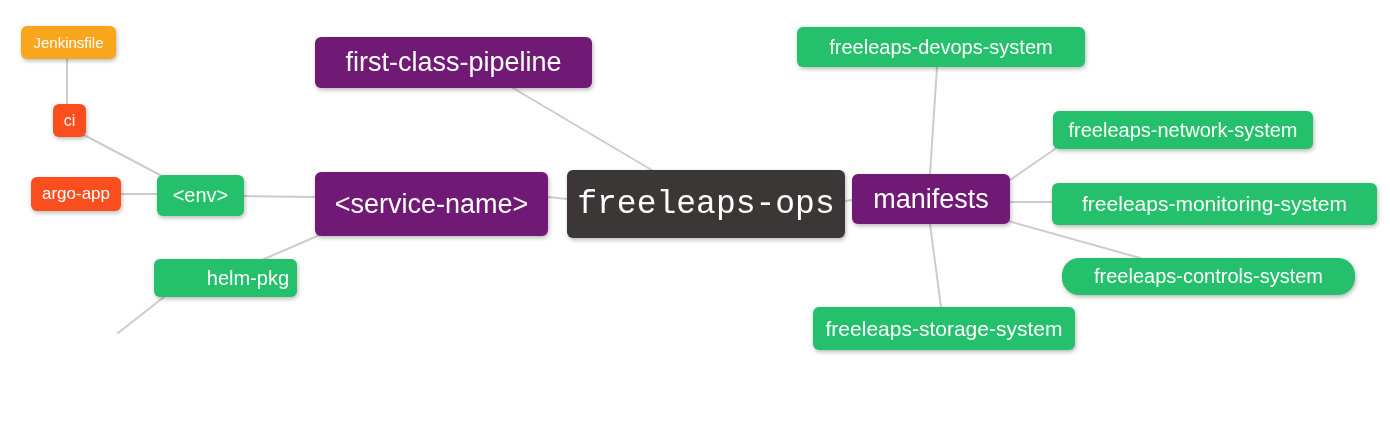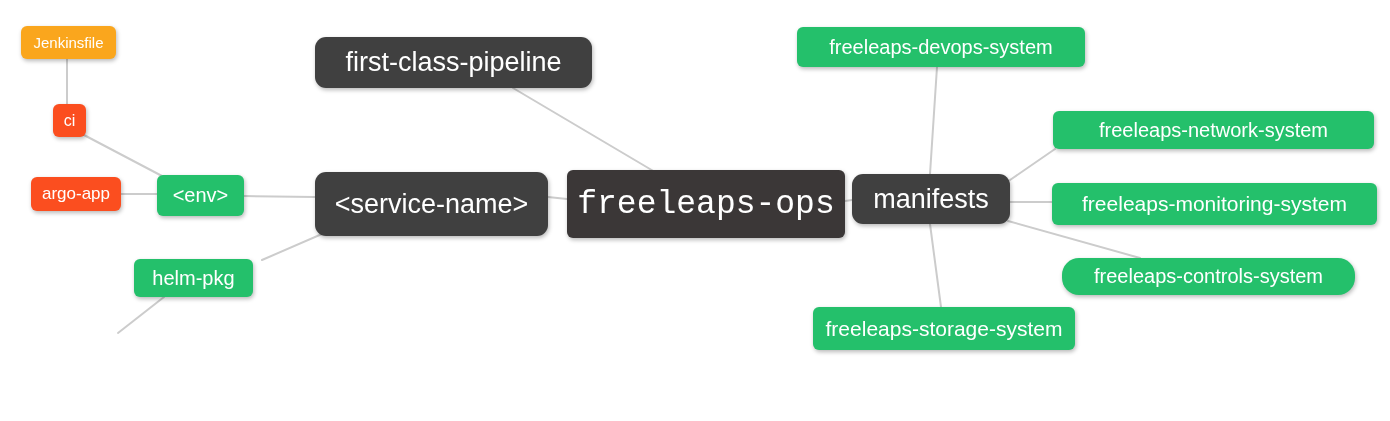--- a/index.html
+++ b/index.html
@@ -27,21 +27,21 @@
     align-items: center;
     justify-content: center;
     color: #ffffff;
     border-radius: 6px;
     white-space: nowrap;
     box-shadow: 1px 2px 4px rgba(0,0,0,0.28);
     cursor: default;
     user-select: none;
   }
   .lv-root   { background: #3b3737; font-size: 33px; font-family: Liberation Mono, monospace; }
-  .lv-1      { background: #404040; font-size: 27px; border-radius: 11px; }
+  .lv-1      { background: #701a75; font-size: 27px; }
   .lv-2      { background: #24c06b; font-size: 20px; text-align: right; }
   .lv-2-lg   { background: #24c06b; font-size: 21px; text-align: right; }
   .lv-3      { background: #fb4e1f; font-size: 17px; }
   .lv-3-sm   { background: #fb4e1f; font-size: 16px; }
   .lv-4      { background: #faa61d; font-size: 15px; }
 </style>
 </head>
 <body>
 
 <div class="canvas">
@@ -64,34 +64,34 @@
   </svg>
 
   <div class="node lv-4" style="left:21px;   top:26px;  width:95px;  height:33px;">Jenkinsfile</div>
 
   <div class="node lv-3-sm" style="left:53px;   top:104px; width:33px;  height:33px;">ci</div>
 
   <div class="node lv-3" style="left:31px;   top:177px; width:90px;  height:34px;">argo-app</div>
 
   <div class="node lv-2" style="left:157px;  top:175px; width:87px;  height:41px;">&lt;env&gt;</div>
 
-  <div class="node lv-2" style="left:134px;  top:259px; width:119px; height:38px;">helm-pkg</div>
+  <div class="node lv-2" style="left:154px;  top:259px; width:98px; height:38px;padding-left:45px;">helm-pkg</div>
 
 
   <div class="node lv-1" style="left:315px;  top:37px;  width:277px; height:51px;">first-class-pipeline</div>
 
   <div class="node lv-1" style="left:315px;  top:172px; width:233px; height:64px;">&lt;service-name&gt;</div>
 
   <div class="node lv-root" style="left:567px;  top:170px; width:278px; height:68px;">freeleaps-ops</div>
 
   <div class="node lv-1" style="left:852px;  top:174px; width:158px; height:50px;">manifests</div>
 
   <div class="node lv-2" style="left:797px;  top:27px;  width:288px; height:40px;">freeleaps-devops-system</div>
 
-  <div class="node lv-2" style="left:1053px; top:111px; width:321px; height:38px;">freeleaps-network-system</div>
+  <div class="node lv-2" style="left:1053px; top:111px; width:260px; height:38px;">freeleaps-network-system</div>
 
   <div class="node lv-2-lg" style="left:1052px; top:183px; width:325px; height:42px;">freeleaps-monitoring-system</div>
 
   <div class="node lv-2" style="left:1062px; top:258px; width:293px; height:37px;border-radius:17px;">freeleaps-controls-system</div>
 
   <div class="node lv-2-lg" style="left:813px;  top:307px; width:262px; height:43px;">freeleaps-storage-system</div>
 
 </div>
 
 </body></html>

